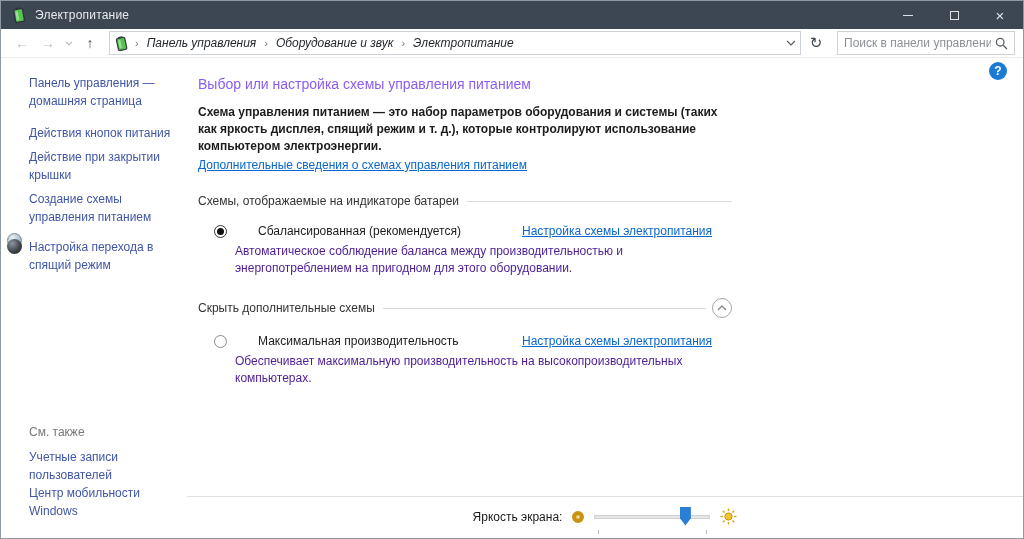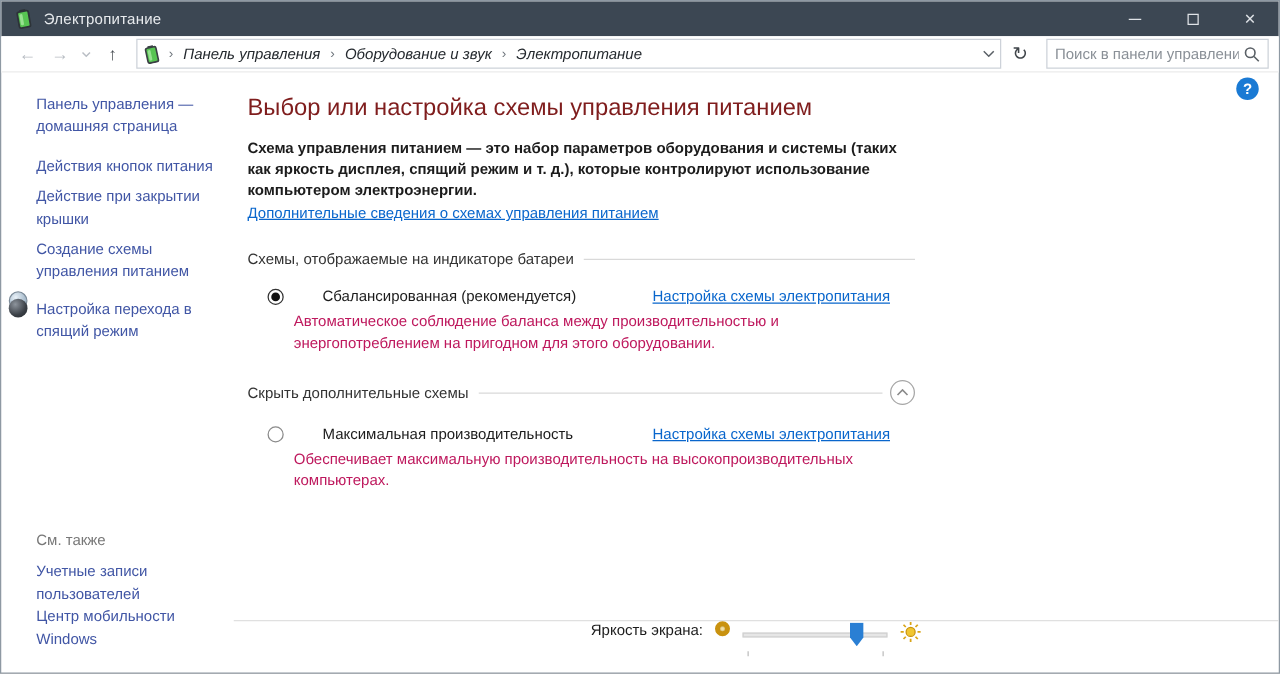--- a/index.html
+++ b/index.html
@@ -61,43 +61,43 @@
   .sleep-icon { width:15px; height:15px; border-radius:50%;
     background:radial-gradient(circle at 35% 30%, #8d949c, #3a3f46 60%, #23272c); display:block; }
   
   .main-col { flex:1; display:flex; flex-direction:column; position:relative; min-width:0; }
   .content { flex:1; padding:18px 20px 0 11px; position:relative; }
   .help-btn {
     position:absolute; top:4px; right:16px; width:18px; height:18px; border-radius:50%;
     background:#1a7ad4; color:#fff; font-size:12px; font-weight:bold;
     display:flex; align-items:center; justify-content:center;
   }
-  h1.page-heading { font-size:19px; font-weight:normal; color:#7f1d1d; margin-bottom:12px; }
+  h1.page-heading { font-size:14px; font-weight:normal; color:#8b5cf6; margin-bottom:12px; }
   .intro { font-size:12px; line-height:17px; color:#1c1c1c; width:525px;font-weight:bold; }
   a.text-link { color:#0966cc; font-size:12px; text-decoration:underline; cursor:pointer; }
   .groups { width:534px; }
   .group { margin-top:21px; }
   .group-header { display:flex; align-items:center; font-size:12px; color:#333; }
   .group-header .rule { flex:1; height:1px; background:#d9d9d9; margin-left:8px; }
   .collapse-btn {
     width:20px; height:20px; border:1px solid #a6a6a6; border-radius:50%;
     display:flex; align-items:center; justify-content:center; margin-left:6px; flex:0 0 20px;
   }
   .plan-row { display:flex; align-items:center; margin:16px 0 0 16px;gap:24px; }
   .radio { width:13px; height:13px; border-radius:50%; border:1px solid #8a8a8a; margin-right:7px;
     display:flex; align-items:center; justify-content:center; flex:0 0 13px; background:#fff; }
   .radio.checked { border-color:#333; }
   .radio .dot { width:7px; height:7px; border-radius:50%; background:#111; display:none; }
   .radio.checked .dot { display:block; }
   .plan-name { font-size:12px; color:#1c1c1c; }
   .plan-link { margin-left:auto; margin-right:20px; white-space:nowrap; text-decoration:none; }
-  .plan-desc { font-size:12px; line-height:17px; color:#be185d; margin:5px 0 0 37px; width:480px; }
+  .plan-desc { font-size:12px; line-height:17px; color:#4c1d95; margin:5px 0 0 37px; width:480px; }
   
   .bottombar {
-    flex:0 0 40px; border-top:1px solid #e0e0e0; display:flex; justify-content:center;
+    flex:0 0 40px; border-top:1px solid #e0e0e0; display:flex; align-items:center; justify-content:center;
     gap:10px; font-size:12px; color:#1c1c1c; margin-bottom:2px;
   }
   .sun-dim { width:12px; height:12px; border-radius:50%; border:4px solid #c9920f;
     background:#f4e2a8; box-shadow:inset 0 0 1px #8a6408; }
   .slider { position:relative; width:116px; height:22px; }
   .slider .track { position:absolute; left:0; right:0; top:9px; height:4px;
     background:#e6e6e6; border:1px solid #d0d0d0; }
   .slider .thumb {
     position:absolute; top:1px; width:11px; height:19px; background:#2a7fd4; margin-left:-5px;
     clip-path:polygon(0 0,100% 0,100% 62%,50% 100%,0 62%);

